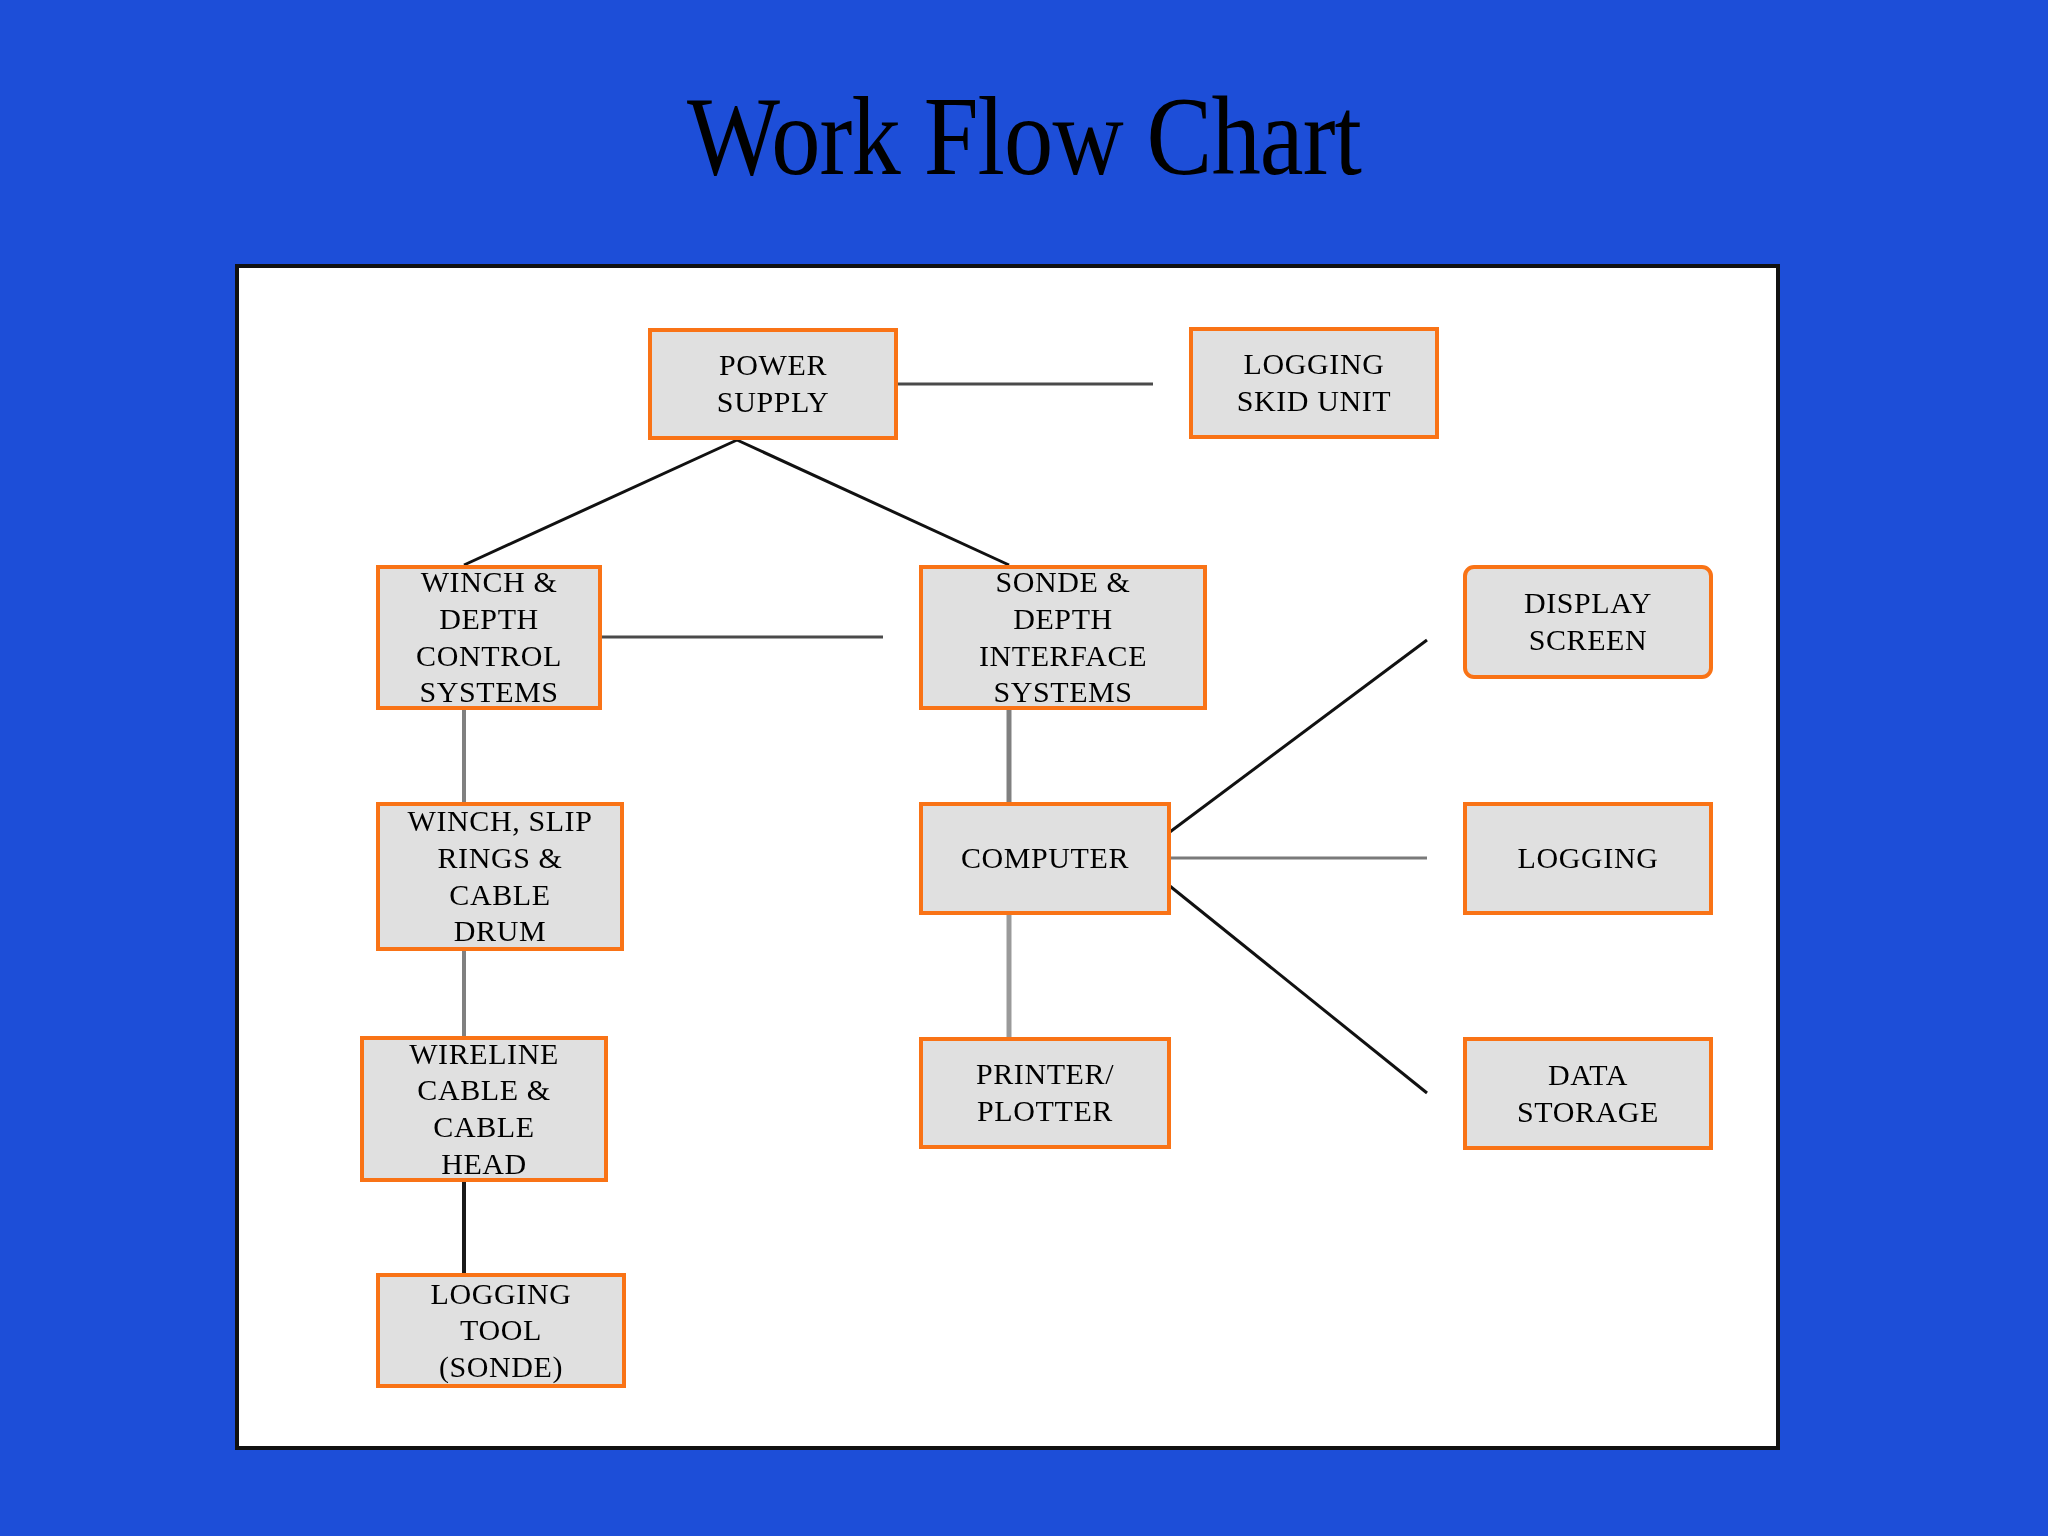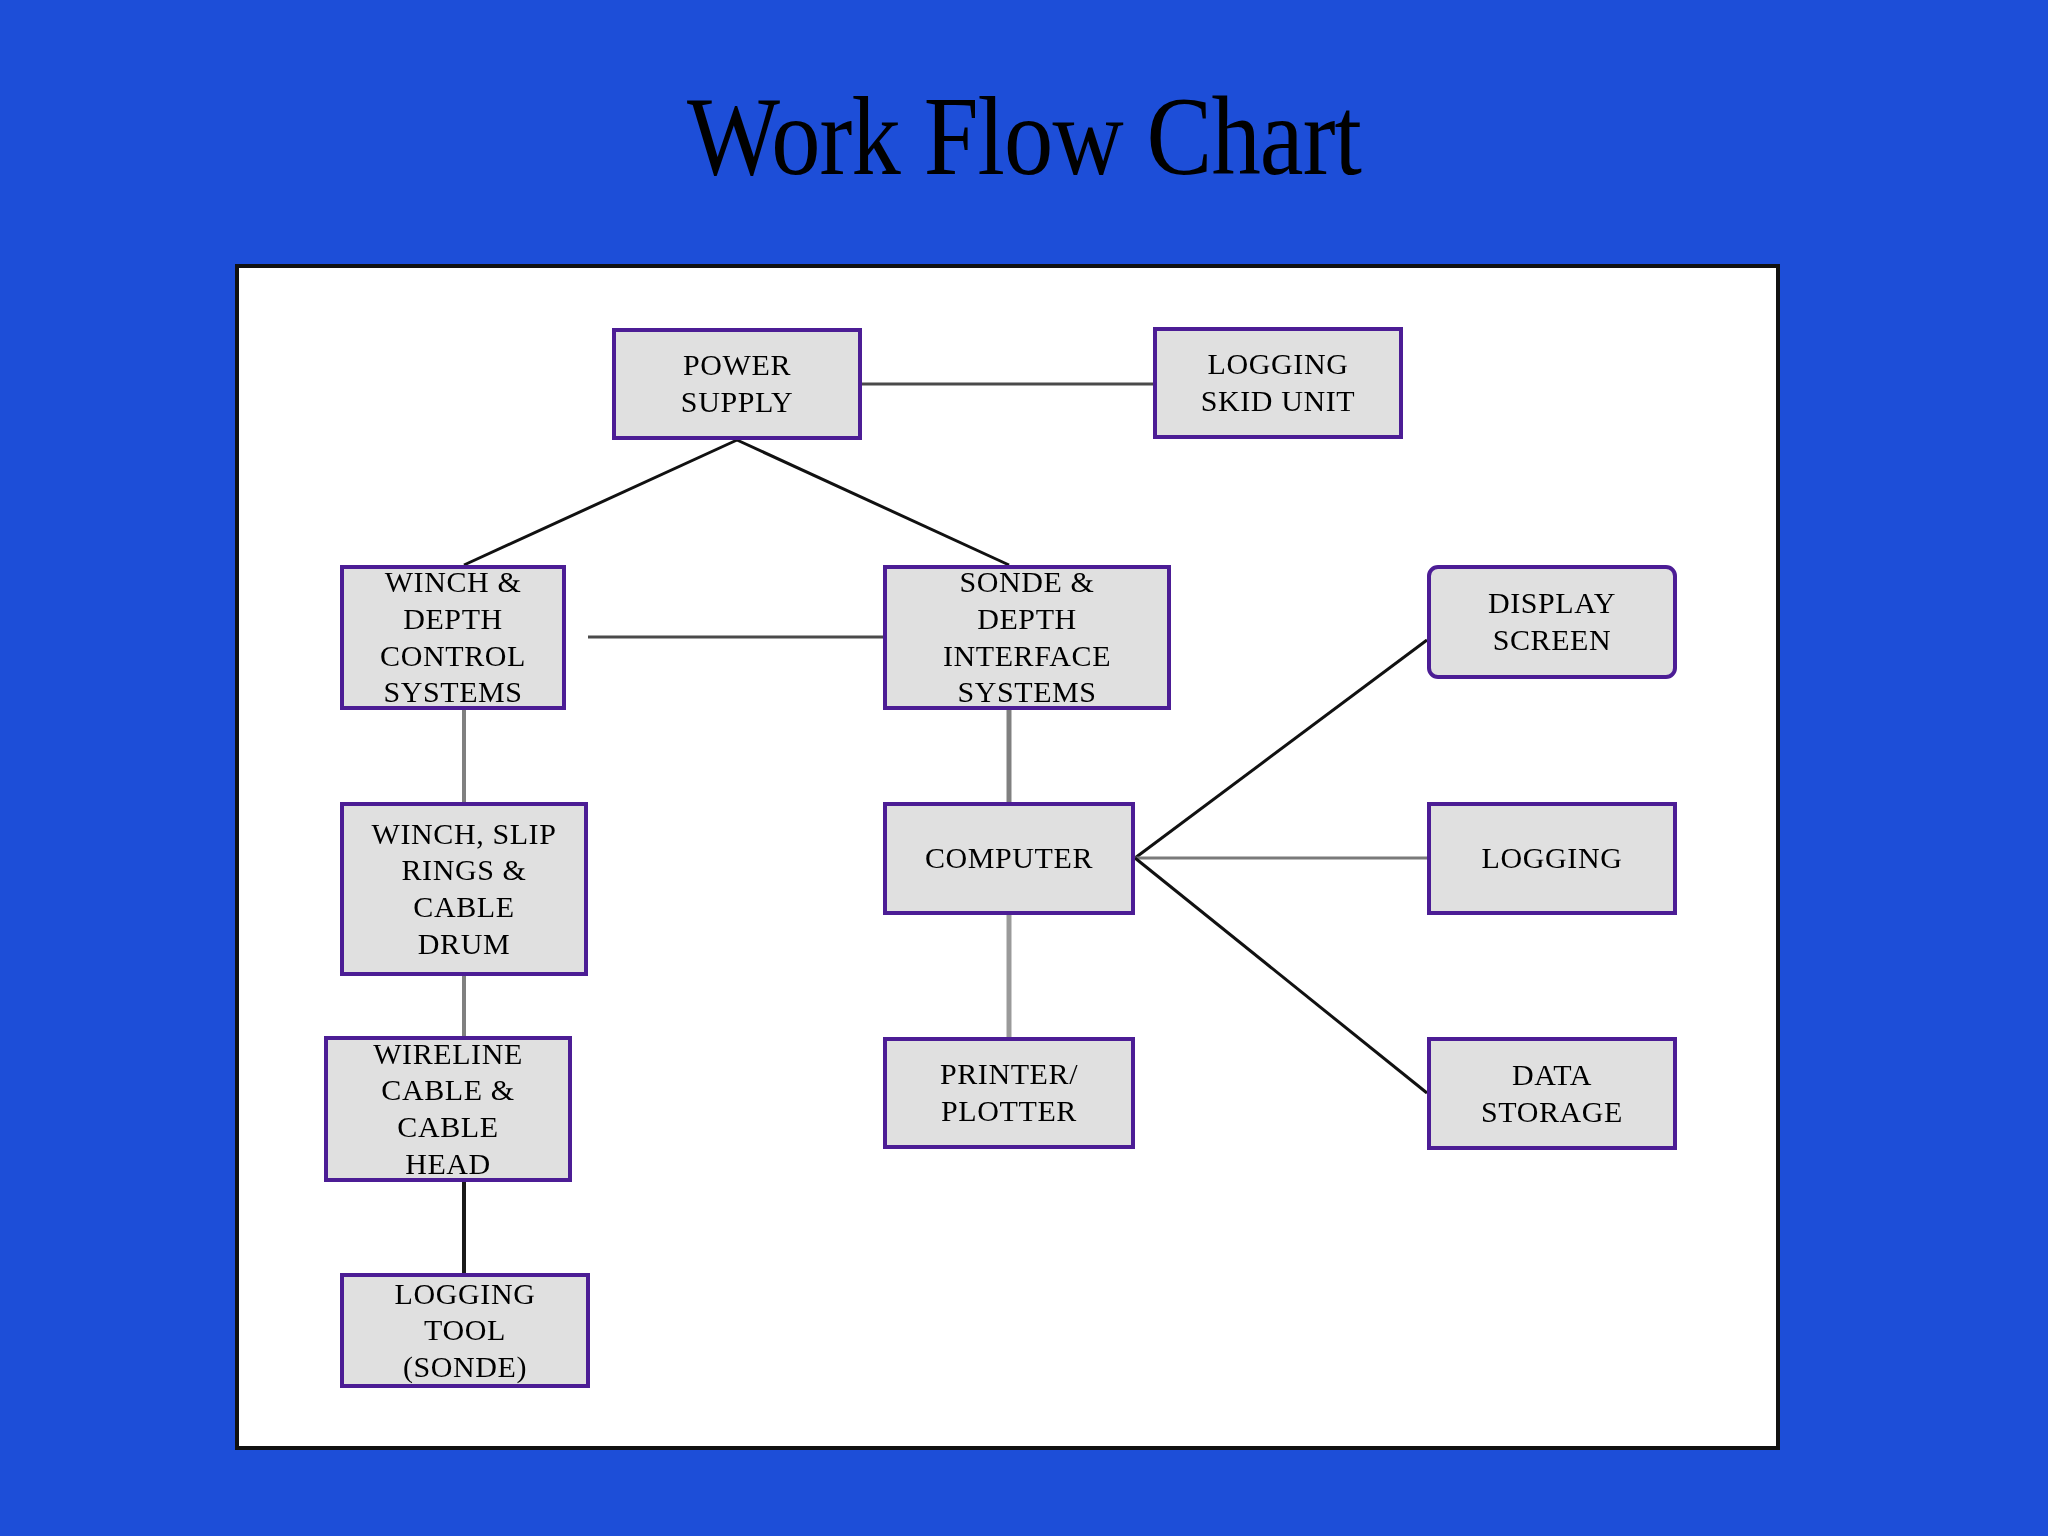--- a/index.html
+++ b/index.html
@@ -44,32 +44,33 @@
     position: absolute;
     left: 0;
     top: 0;
     width: 2048px;
     height: 1536px;
     pointer-events: none;
   }
   .node {
     position: absolute;
     background: #e0e0e0;
-    border: 4px solid #4c1d95;
+    border: 4px solid #f97316;
     box-sizing: border-box;
     display: flex;
     align-items: center;
     justify-content: center;
     color: #000000;
     font-size: 30px;
     line-height: 1.22;
     text-align: center;
     letter-spacing: 0.6px;
     white-space: pre-line;
     z-index: 3;
+    margin-left: 36px;
   }
 </style>
 </head>
 <body>
 
 <div id="stage">
 
   <div id="title">Work Flow Chart</div>
 
   <div id="frame"></div>
@@ -113,21 +114,21 @@
 SYSTEMS</div>
 
   <div class="node" style="left:883px; top:565px; width:288px; height:145px;">SONDE  &amp;
 DEPTH
 INTERFACE
 SYSTEMS</div>
 
   <div class="node" style="left:1427px; top:565px; width:250px; height:114px;border-radius:11px;">DISPLAY
 SCREEN</div>
 
-  <div class="node" style="left:340px; top:802px; width:248px; height:174px;">WINCH, SLIP
+  <div class="node" style="left:340px; top:802px; width:248px; height:149px;">WINCH, SLIP
 RINGS  &amp;
 CABLE
 DRUM</div>
 
   <div class="node" style="left:883px; top:802px; width:252px; height:113px;">COMPUTER</div>
 
   <div class="node" style="left:1427px; top:802px; width:250px; height:113px;">LOGGING</div>
 
   <div class="node" style="left:324px; top:1036px; width:248px; height:146px;">WIRELINE
 CABLE &amp;

